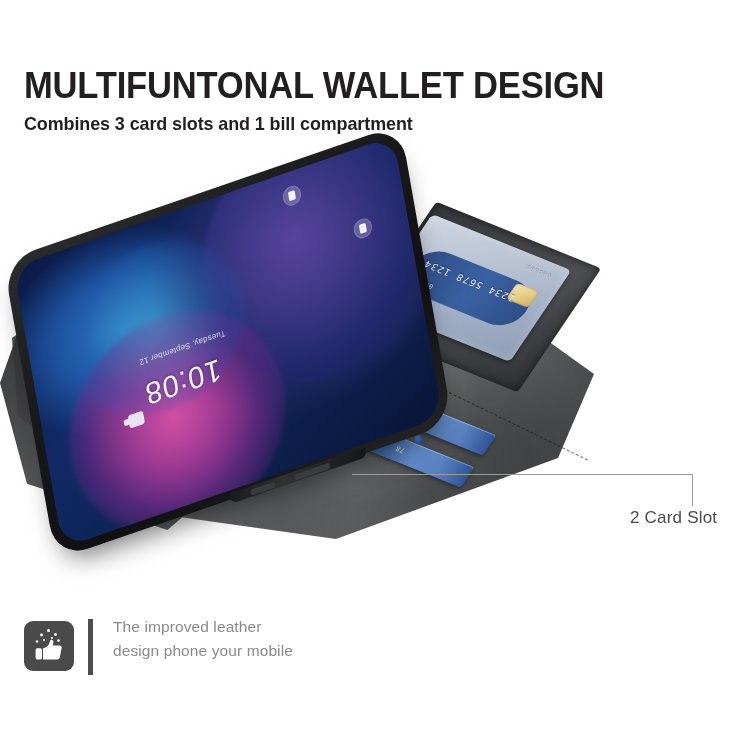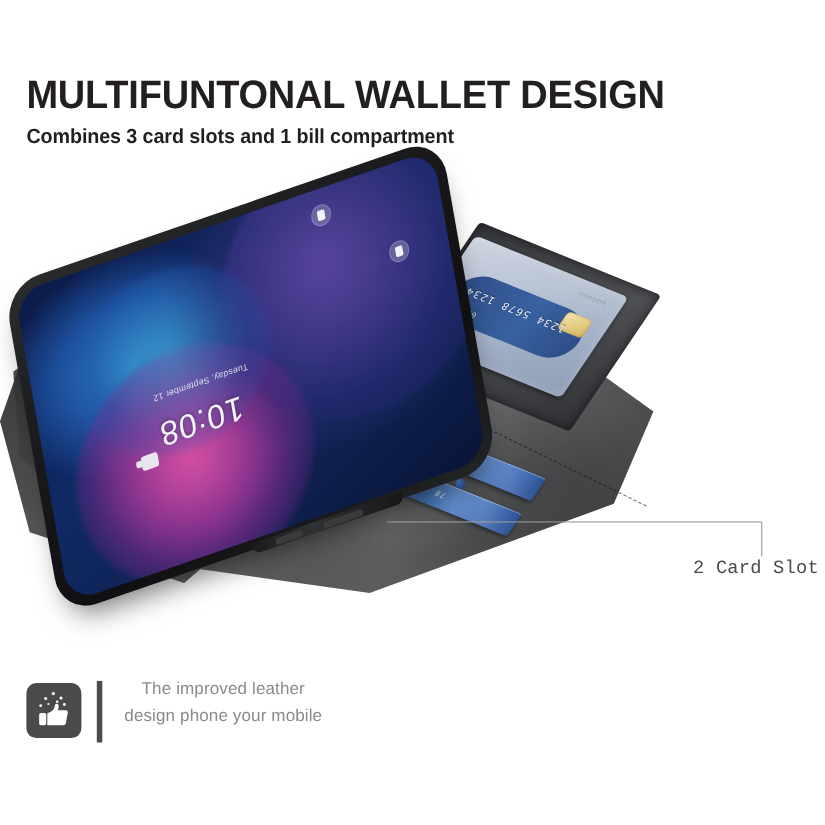--- a/index.html
+++ b/index.html
@@ -387,21 +387,21 @@
     left: 692px;
     top: 474px;
     width: 1px;
     height: 32px;
     background: #9a9a9a;
   }
   .callout-label {
     position: absolute;
     left: 630px;
     top: 508px;
-    font-family: Liberation Mono, monospace;
+    font-family: Liberation Sans, sans-serif;
     font-size: 17px;
     font-weight: 400;
     color: #4a4a4a;
     letter-spacing: 0.2px;
     white-space: nowrap;
   }
 
   
   .feature {
     position: absolute;
@@ -430,21 +430,20 @@
   }
   .feature-text {
     margin-left: 20px;
     font-family: "Liberation Sans", sans-serif;
     font-size: 15.5px;
     font-weight: 400;
     color: #8a8a8a;
     line-height: 24px;
     letter-spacing: 0.1px;
     white-space: nowrap;
-    text-align: center;
   }
 </style>
 </head>
 <body>
 
 <div class="page">
 
   <div class="header">
     <div class="title">MULTIFUNTONAL WALLET DESIGN</div>
     <div class="subtitle">Combines 3 card slots and 1 bill compartment</div>

